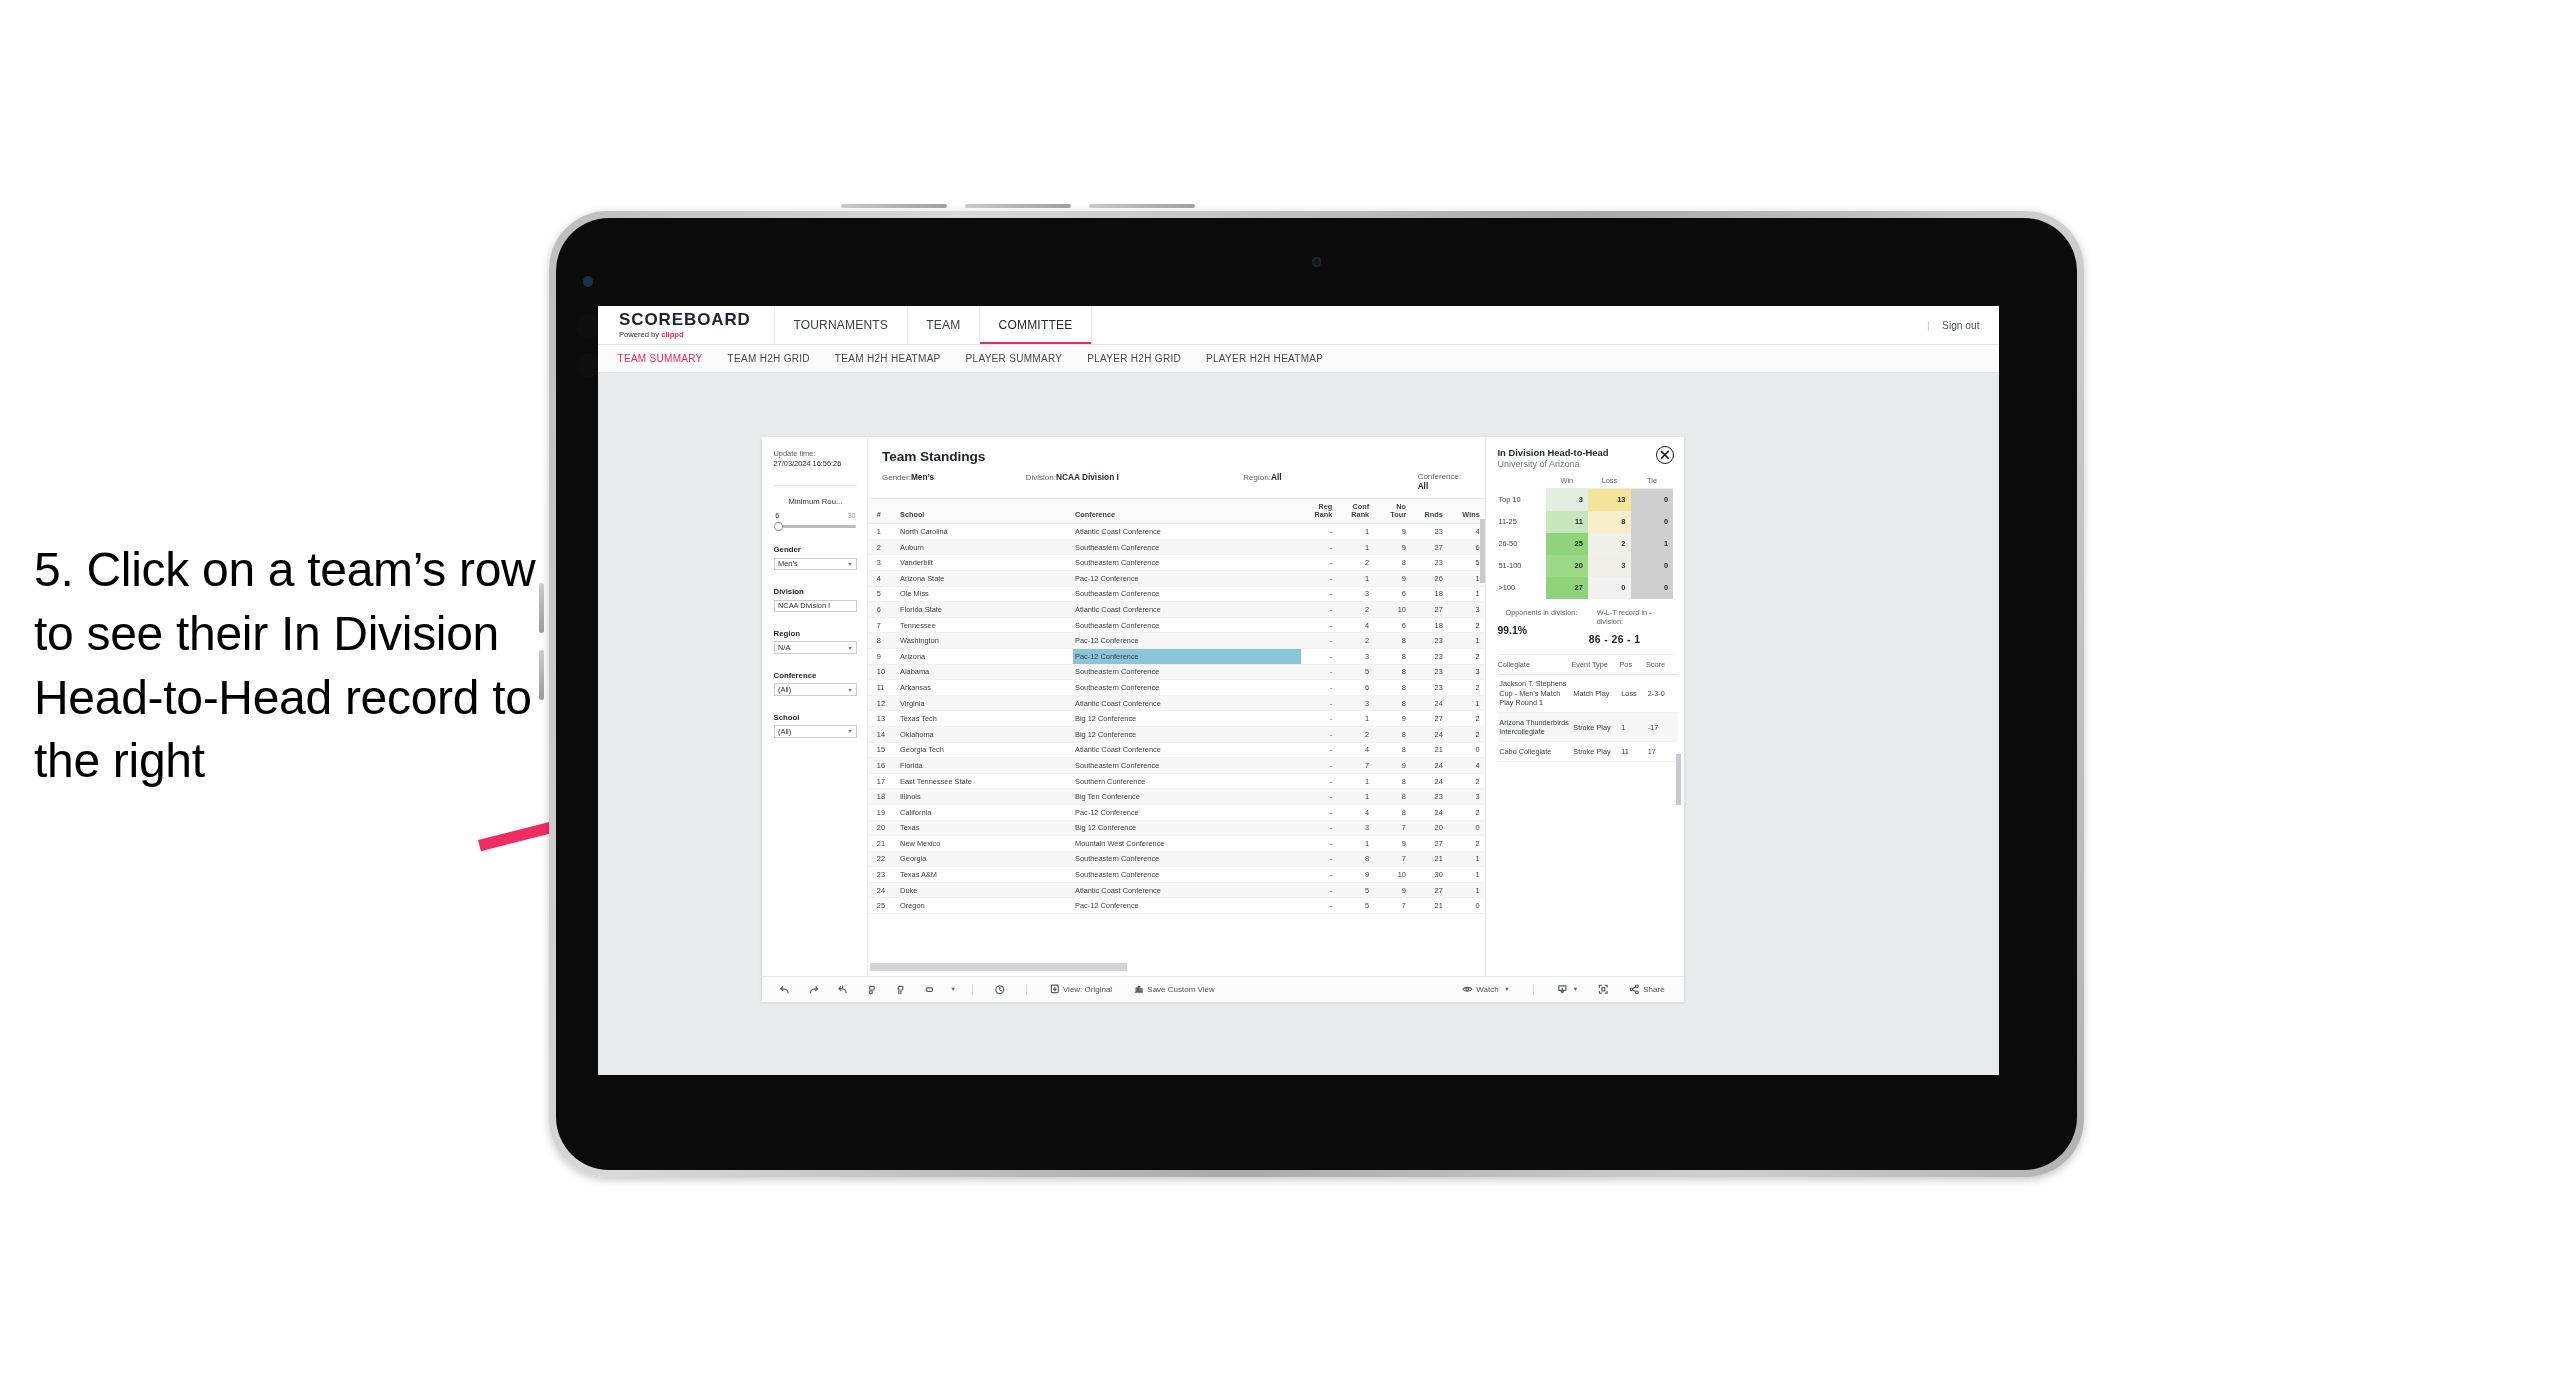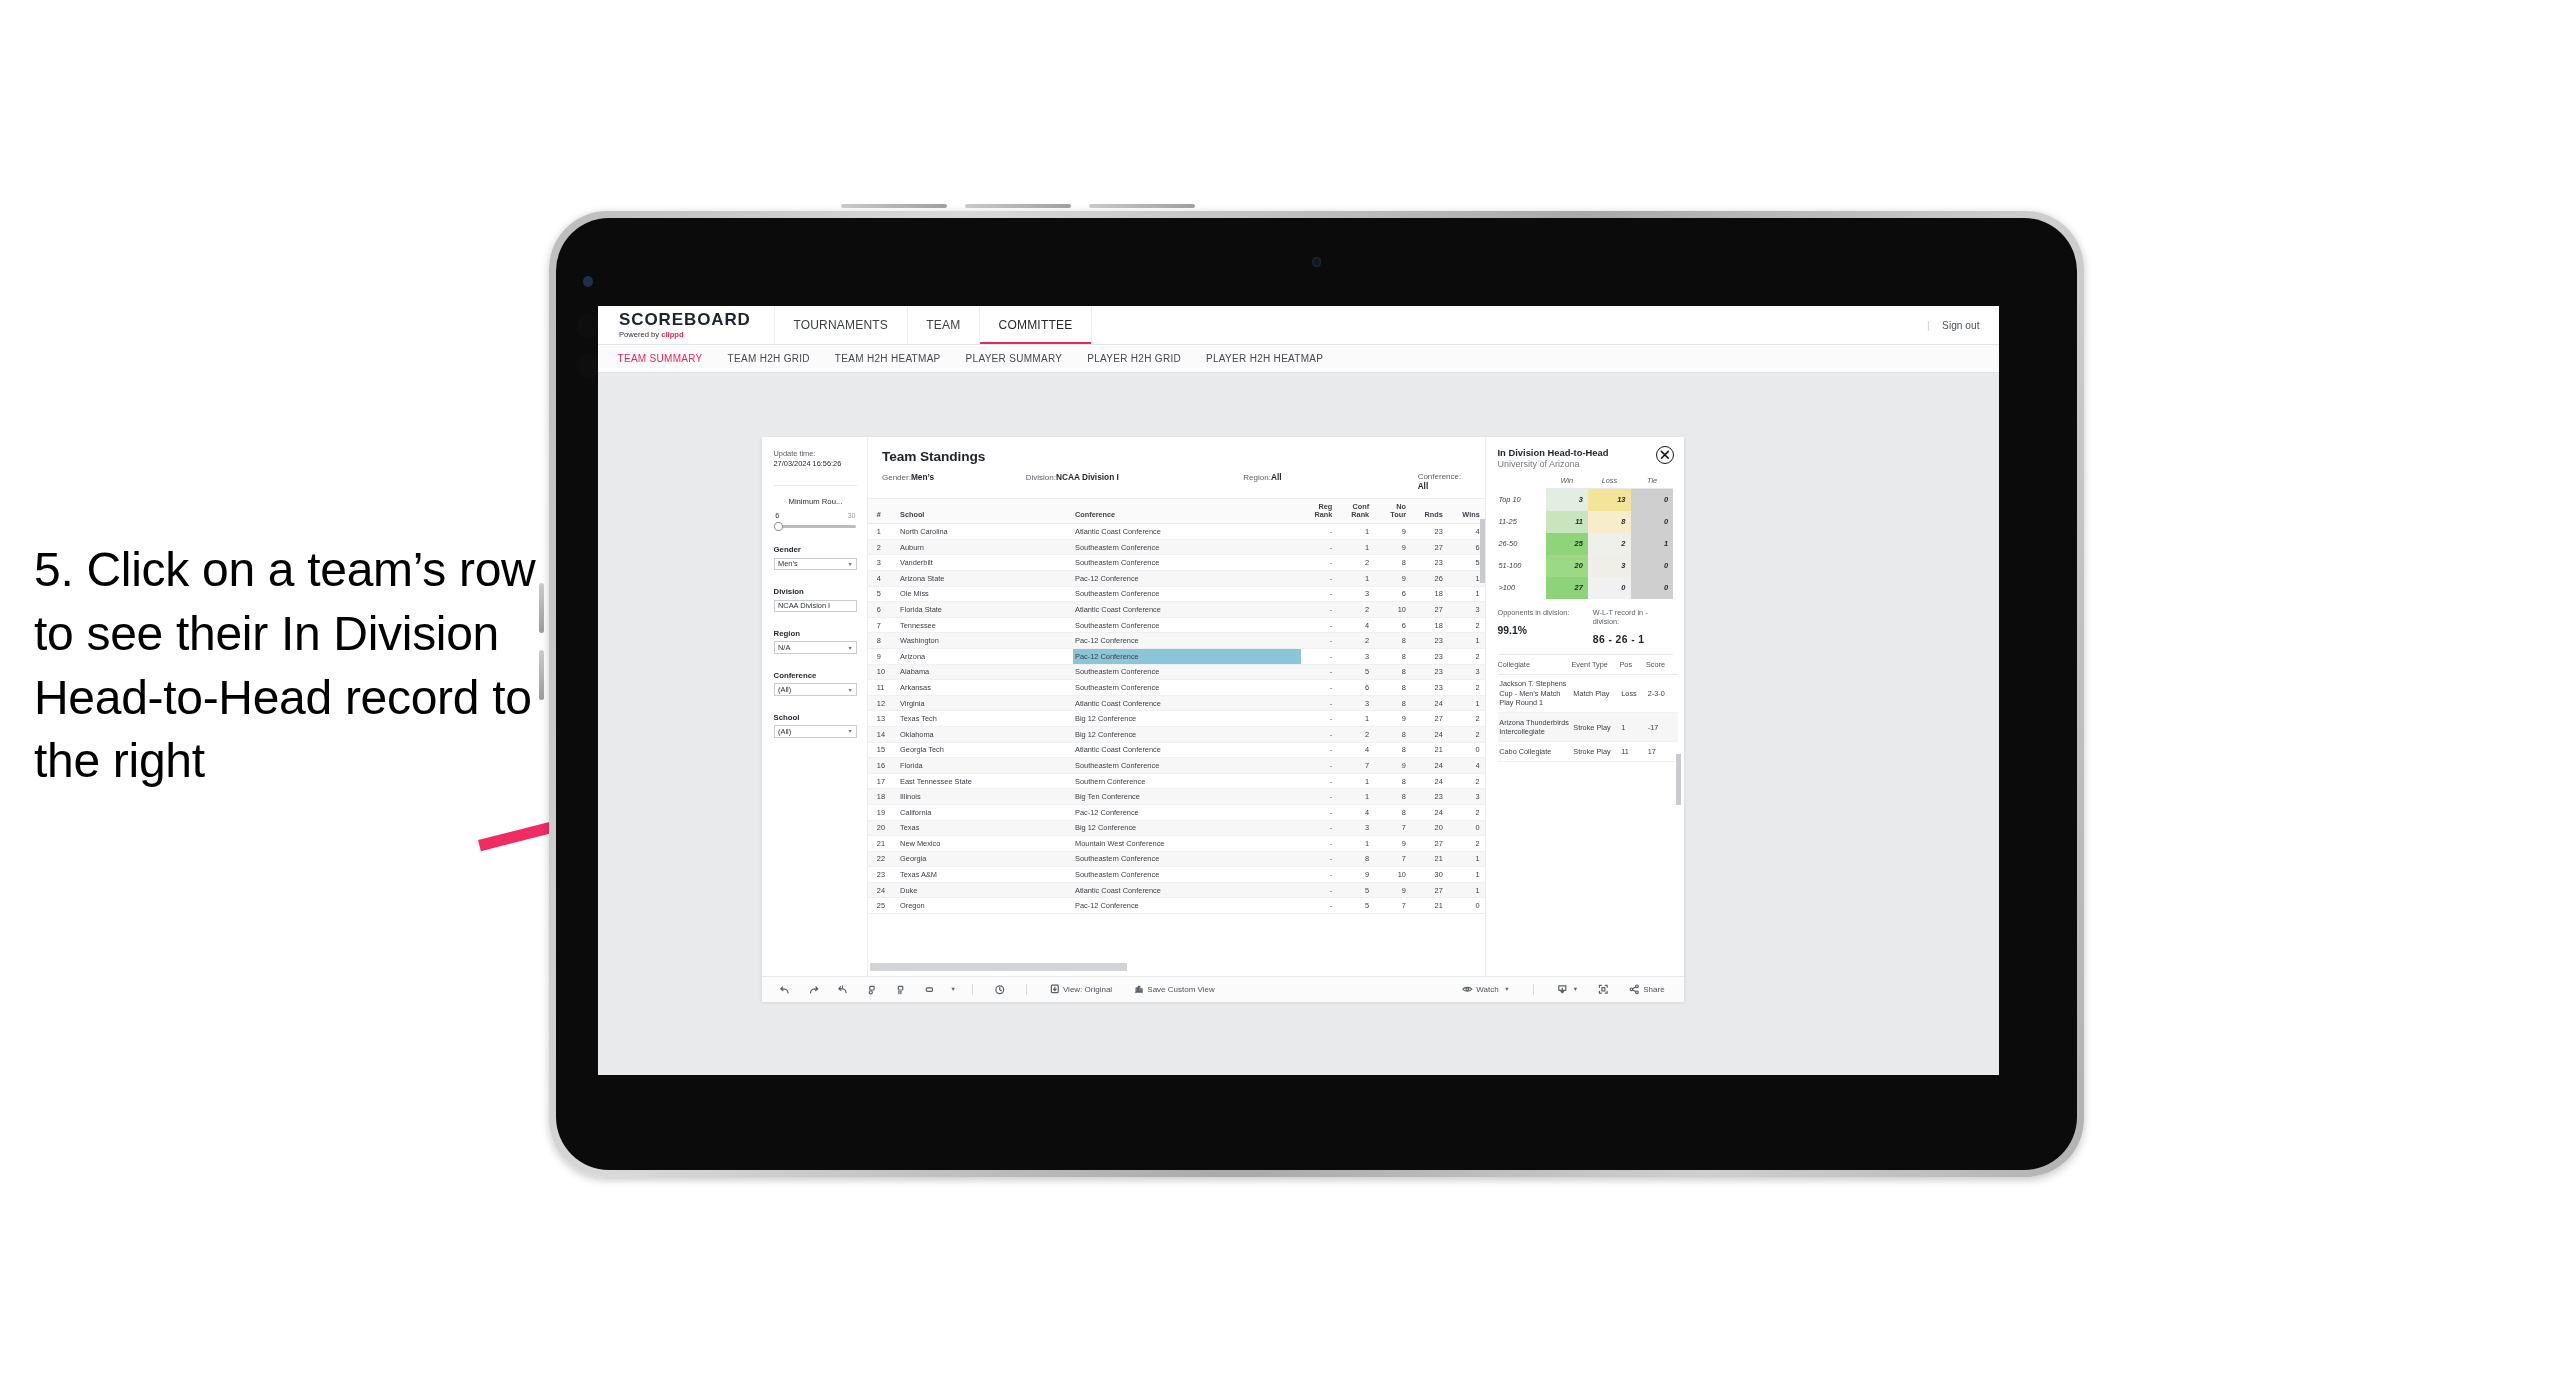--- a/index.html
+++ b/index.html
@@ -214,39 +214,39 @@
   .h2h-title { font-size: 9.4px; font-weight: 700; color: #1d2227; }
   .h2h-sub { font-size: 9px; color: #74797f; margin-top: 0.9px; }
   .close-btn {
     position: absolute; right: 9.7px; top: 8.8px;
     width: 18.6px; height: 18.6px; border-radius: 50%;
     border: 1.7px solid #13181d; display: flex;
     align-items: center; justify-content: center; cursor: pointer;
   }
   .close-btn svg { display:block; }
 
-  table.h2h-tbl { width: 100%; border-collapse: collapse; margin-top: 7px; table-layout: fixed; font-style: italic; }
+  table.h2h-tbl { width: 100%; border-collapse: collapse; margin-top: 7px; table-layout: fixed; }
   table.h2h-tbl th {
     font-size: 7.4px; font-weight: 400; color: #555a60;
     text-align: center; padding-bottom: 3.5px;
     border-bottom: 0.9px solid #e6e7e9;
   }
   table.h2h-tbl th.rowlbl { width: 48px; border-bottom: none; }
   table.h2h-tbl td.rowlbl {
     font-size: 7.4px; color: #3b4046; padding-left: 0.9px; background: #fff;
   }
   table.h2h-tbl td.cell {
     font-size: 7.4px; color: #23282d; font-weight: 700;
     text-align: right; padding: 5.5px 5.3px 5.5px 0; height: 22px;
   }
 
   .stats-row { display: flex; margin-top: 9.7px; }
   .stat { }
   .stat.s1 { width: 96px; }
-  .stat-lbl { font-size: 7.3px; color: #5a5f65; }
+  .stat-lbl { font-size: 7.3px; color: #5a5f65; margin-left: 8px; }
   .stat-val { font-size: 10.4px; font-weight: 700; color: #1c2126; margin-top: 8px; }
   .stat-val.wide { letter-spacing: 0.4px; }
   .tour-sep { height: 0.9px; background: #e8e9eb; margin: 8.8px 0 0; }
 
   table.tour-tbl { width: 100%; border-collapse: collapse; margin-top: 5.3px; table-layout: fixed; }
   table.tour-tbl th {
     font-size: 7.3px; font-weight: 400; color: #4f545a; text-align: left;
     padding-bottom: 4.4px; border-bottom: 0.9px solid #eaebed;
   }
   table.tour-tbl th.t-name { width: 74px; }

